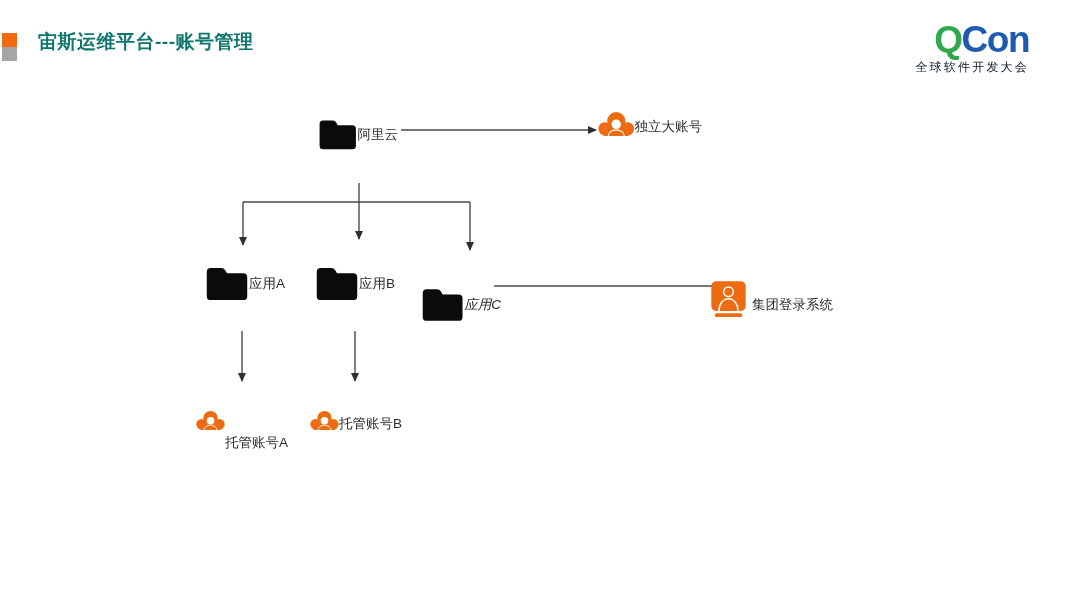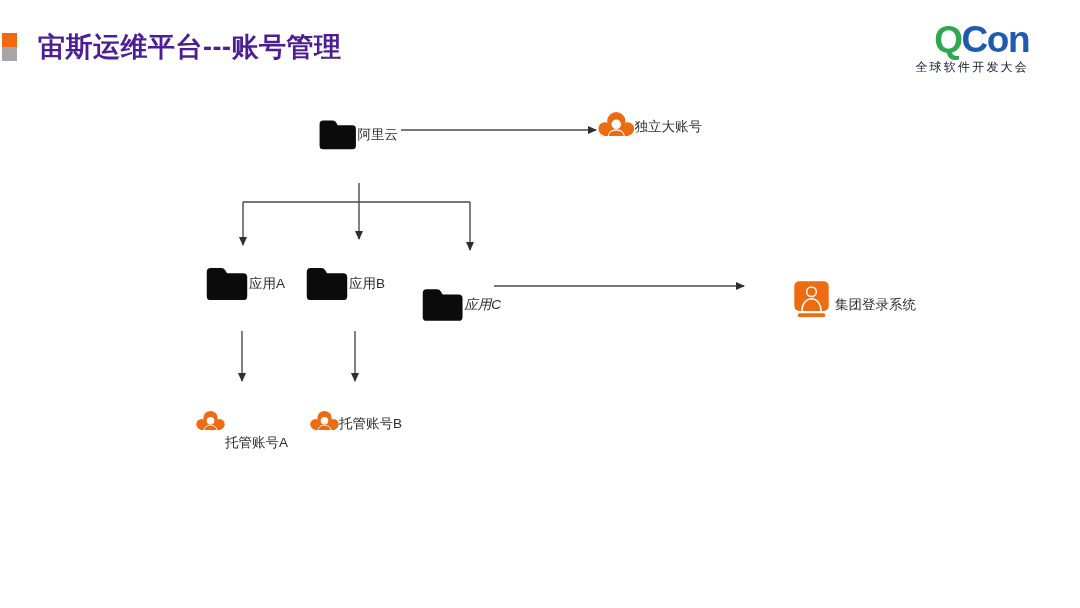--- a/index.html
+++ b/index.html
@@ -4,44 +4,44 @@
 <style>
   html,body { margin:0; padding:0; background:#ffffff; }
   .slide {
     position:relative; width:1080px; height:608px; background:#ffffff;
     overflow:hidden; font-family:"Liberation Sans","DejaVu Sans",sans-serif;
   }
 
   
   .marker-top    { position:absolute; left:2px;  top:33px; width:15px; height:14px; background:#F26A0F; }
   .marker-bottom { position:absolute; left:2px;  top:47px; width:15px; height:14px; background:#A6A6A6; }
-  .slide-title   { position:absolute; left:38px; top:29px; font-size:27px; font-weight:bold; color:#4c1d95; letter-spacing:0.5px; white-space:nowrap; }
+  .slide-title   { position:absolute; left:38px; top:29px; font-size:19px; font-weight:bold; color:#0f766e; letter-spacing:0.5px; white-space:nowrap; }
 
   
   .qcon-logo     { position:absolute; left:901px; top:21px; width:128px; text-align:right; line-height:1; }
   .qcon-wordmark { font-size:37px; font-weight:800; letter-spacing:-1.5px; }
   .qcon-q        { color:#2FA84F; }
   .qcon-con      { color:#1E5BB0; }
   .qcon-subtitle { font-size:12px; color:#0f172a; letter-spacing:2.2px; margin-top:3px; white-space:nowrap; }
 
   
   .node       { position:absolute; display:flex; flex-direction:row; align-items:center; }
   .node-label { font-size:13.5px; color:#2b2b2b; white-space:nowrap; }
   .folder-node .node-label  { margin-top:2px; }
   .cloud-node .node-label   { margin-top:6px; }
   .monitor-node .node-label { margin-top:11px; }
 
   #node-aliyun       { left:318px; top:106px; width:80px; }
   #node-independent  { left:598px; top:92px;  width:104px; }
   #node-app-a        { left:205px; top:256px; width:80px; }
-  #node-app-b        { left:305px; top:256px; width:80px; }
+  #node-app-b        { left:315px; top:256px; width:80px; }
   #node-app-c        { left:421px; top:277px; width:80px;font-style:italic; }
   #node-managed-a    { left:196px; top:389px; width:92px;align-items:flex-end; }
   #node-managed-b    { left:310px; top:389px; width:92px; }
-  #node-group-login  { left:794px; top:237px; width:122px;gap:6px; }
+  #node-group-login  { left:711px; top:237px; width:122px;gap:6px; }
 
   .folder-lg  { width:62px; height:55px; }
   .folder-sm  { width:60px; height:53px; }
   .cloud-svg  { width:94px; height:64px; }
   .cloud-sm   { width:92px; height:63px; }
   .monitor-svg{ width:120px; height:124px; }
 
   .connectors { position:absolute; left:0; top:0; width:1080px; height:608px; pointer-events:none; }
 </style>
 </head>

